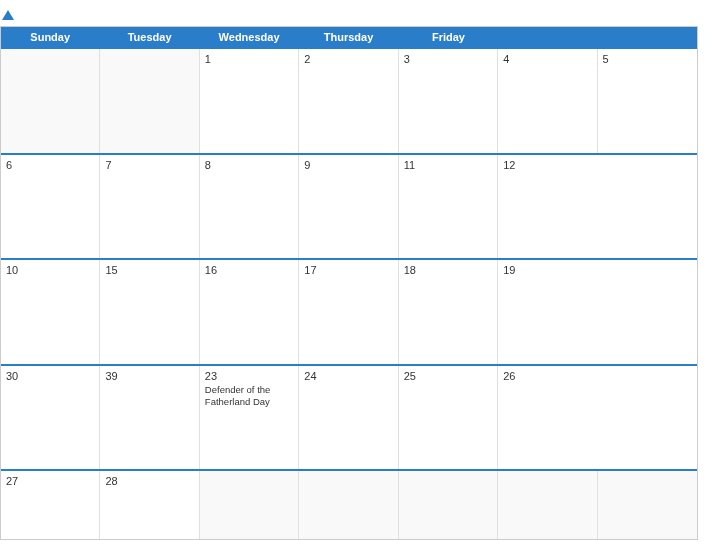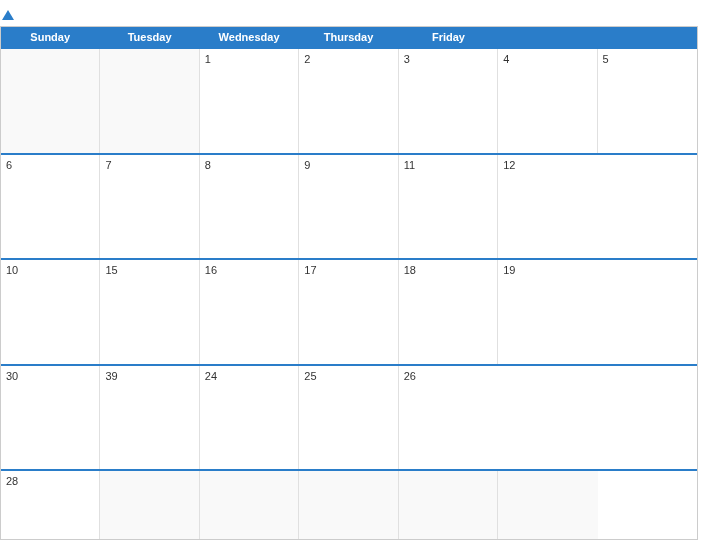--- a/index.html
+++ b/index.html
@@ -208,30 +208,37 @@
           </div>
         </div>
         <div class="cal-week">
           <div class="cal-cell">
             <span class="day-num">30</span>
           </div>
           <div class="cal-cell">
             <span class="day-num">39</span>
           </div>
           <div class="cal-cell">
+            <span class="day-num">23</span>
+            <div class="day-event">Defender of the Fatherland Day</div>
+          </div>
+          <div class="cal-cell">
             <span class="day-num">24</span>
           </div>
           <div class="cal-cell">
             <span class="day-num">25</span>
           </div>
           <div class="cal-cell">
             <span class="day-num">26</span>
           </div>
         </div>
         <div class="cal-week" style="flex: 0 0 70px;">
+          <div class="cal-cell">
+            <span class="day-num">27</span>
+          </div>
           <div class="cal-cell">
             <span class="day-num">28</span>
           </div>
           <div class="cal-cell empty"></div>
           <div class="cal-cell empty"></div>
           <div class="cal-cell empty"></div>
           <div class="cal-cell empty"></div>
           <div class="cal-cell empty"></div>
         </div>
       </div>

